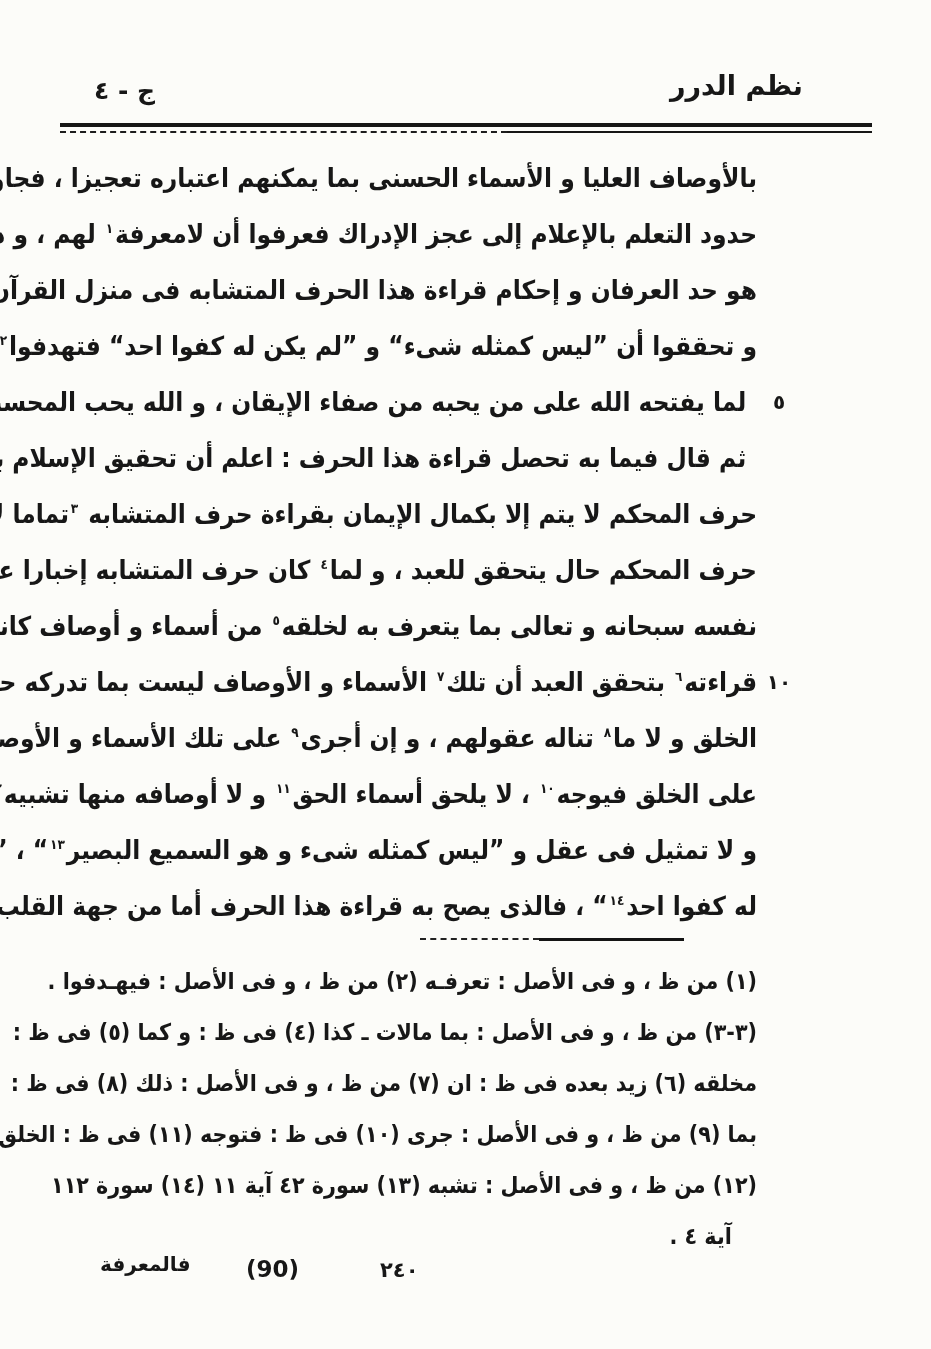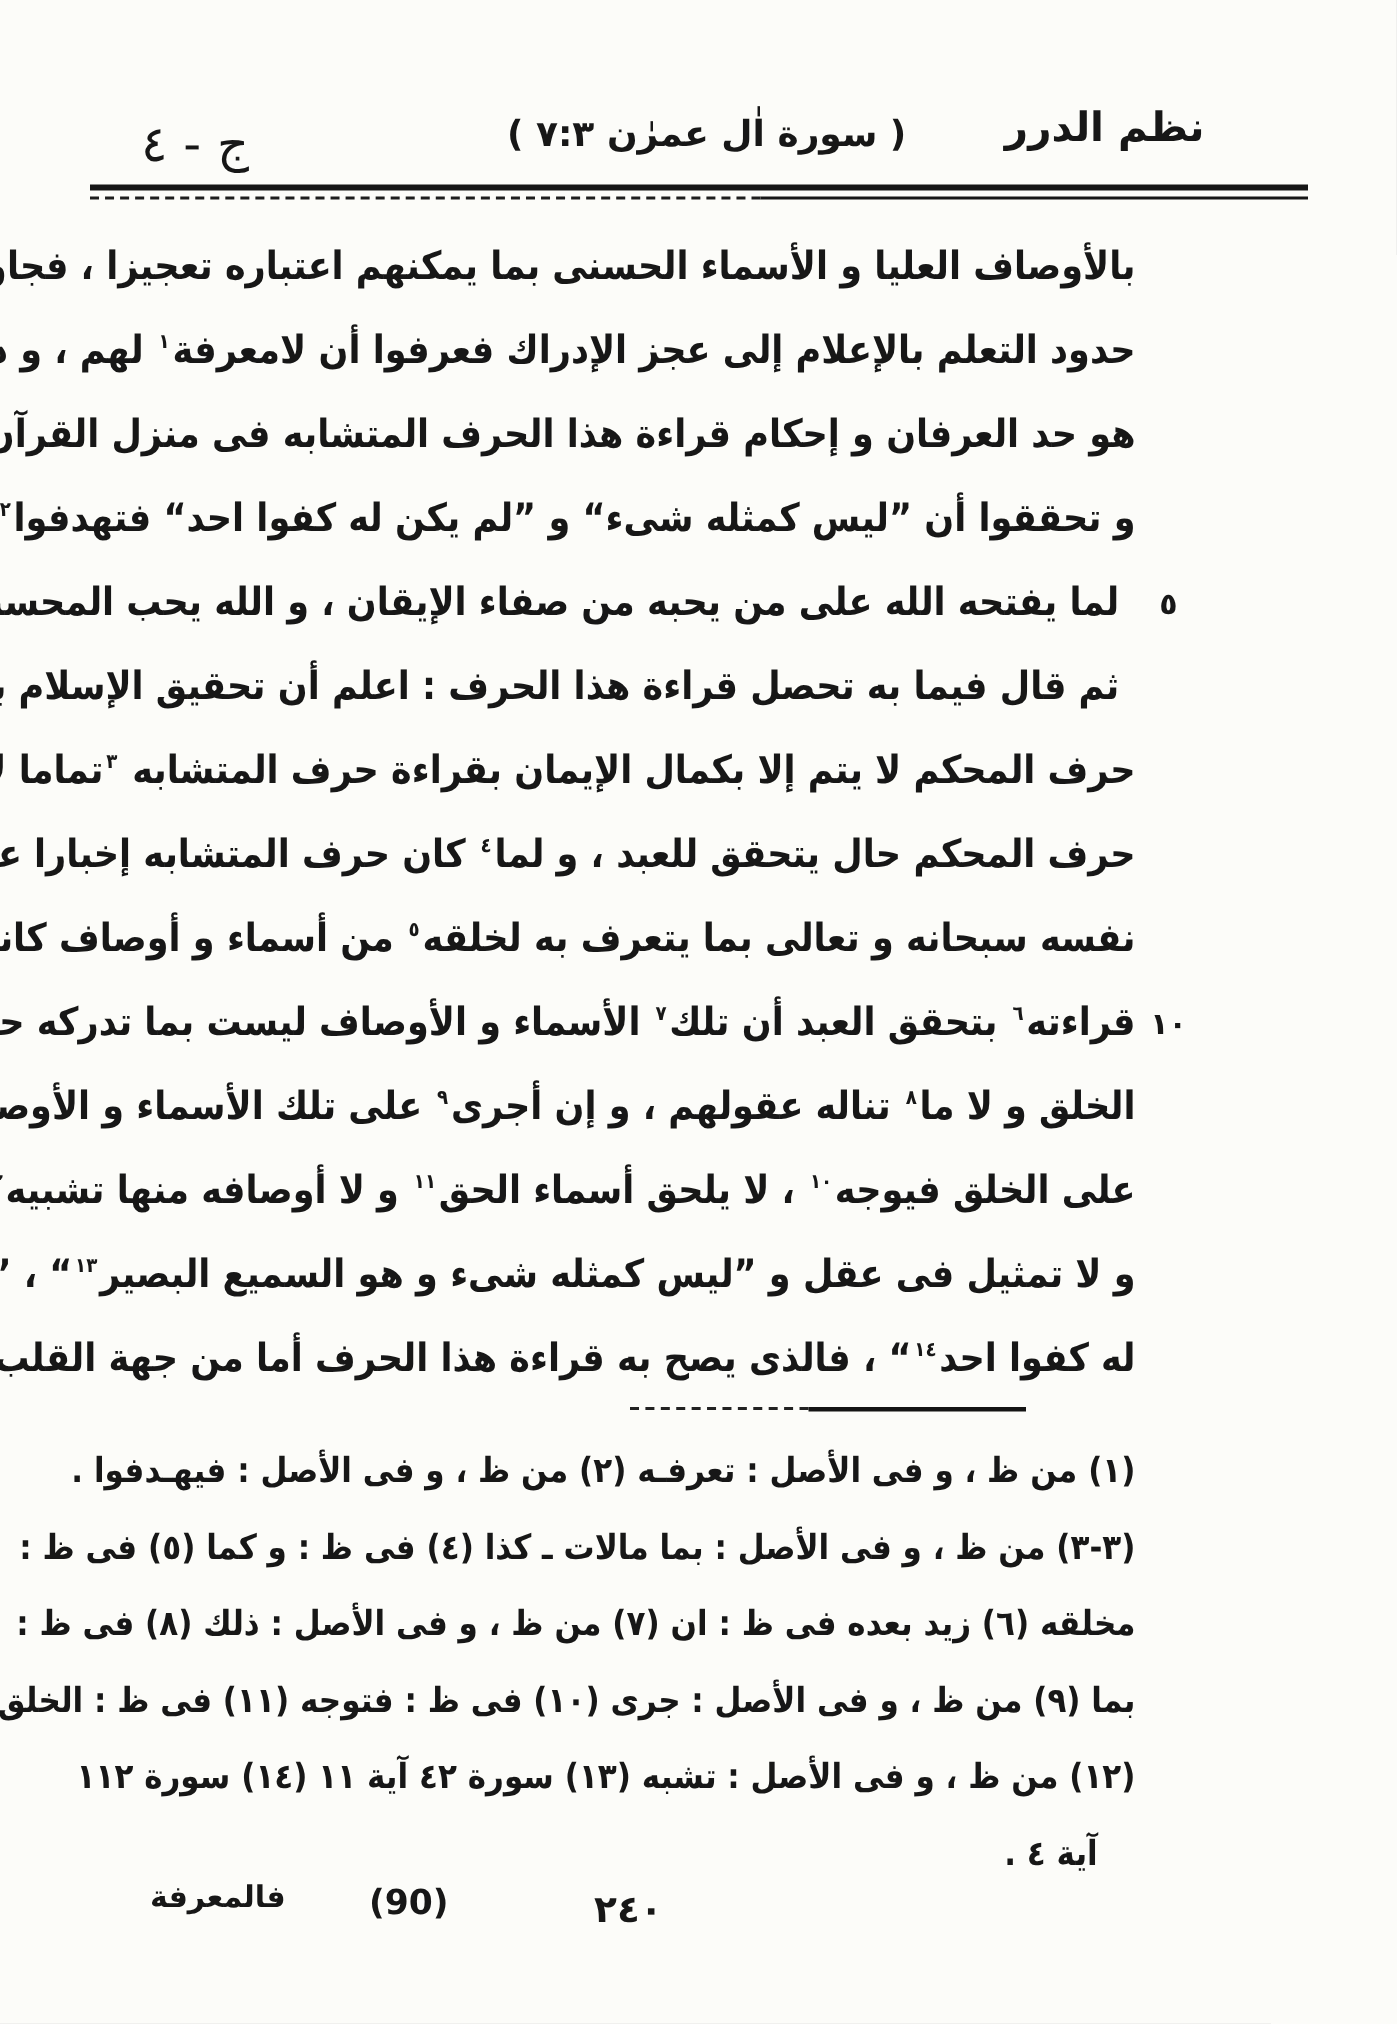--- a/index.html
+++ b/index.html
@@ -7,21 +7,21 @@
     position:relative;
     width:931px;height:1349px;
     background:#fcfcf9;
     font-family:"DejaVu Sans",sans-serif;
     color:#171717;
     overflow:hidden;
   }
   
   .hdr-title{position:absolute;top:70px;right:128px;font-size:27px;font-weight:bold;direction:rtl;text-align:right;}
   .hdr-sura{position:absolute;top:75px;left:338px;font-size:24px;font-weight:bold;direction:rtl;}
-  .hdr-vol{position:absolute;top:76px;left:94px;font-size:33px;font-weight:normal;direction:rtl;}
+  .hdr-vol{position:absolute;top:76px;left:94px;font-size:25px;font-weight:bold;direction:rtl;}
   .hdr-rule{position:absolute;top:123px;left:60px;width:812px;}
   .hdr-rule .r1{height:0;border-top:4px solid #161616;}
   .hdr-rule .r2{margin-top:4px;height:2px;display:flex;}
   .hdr-rule .r2 .dash{width:55%;border-top:2px dashed #1d1d1d;}
   .hdr-rule .r2 .solid{width:45%;border-top:2px solid #161616;}
   
   .bodytext{
     position:absolute;top:150px;right:174px;width:762px;
     direction:rtl;font-size:26px;font-weight:bold;line-height:56px;
     transform:scaleX(0.9);transform-origin:top right;
@@ -40,29 +40,28 @@
   .footnotes{
     position:absolute;top:956px;right:174px;width:762px;
     direction:rtl;font-size:23px;font-weight:bold;line-height:51px;
     transform:scaleX(0.9);transform-origin:top right;
   }
   .footnotes .tline{height:51px;}
   .footnotes .tline.njust{padding-right:28px;}
   
   .ft-catch{position:absolute;top:1252px;left:100px;font-size:20px;font-weight:bold;direction:rtl;}
   .ft-sig{position:absolute;top:1256px;left:246px;font-size:23px;font-weight:bold;direction:rtl;}
-  .ft-page{position:absolute;top:1258px;left:396px;font-size:25px;font-weight:bold;direction:rtl;}
+  .ft-page{position:absolute;top:1258px;left:380px;font-size:21px;font-weight:bold;direction:rtl;}
 </style>
 </head>
 <body>
 
 <div class="page">
 
   <div class="hdr-title">نظم الدرر</div>
-  <div class="hdr-sura">( سورة اٰل عمرٰن ٧:٣ )</div>
   <div class="hdr-vol">ج - ٤</div>
   <div class="hdr-rule">
     <div class="r1"></div>
     <div class="r2">
       <div class="dash"></div>
       <div class="solid"></div>
     </div>
   </div>
 
   <div class="bodytext" id="bodytext">

